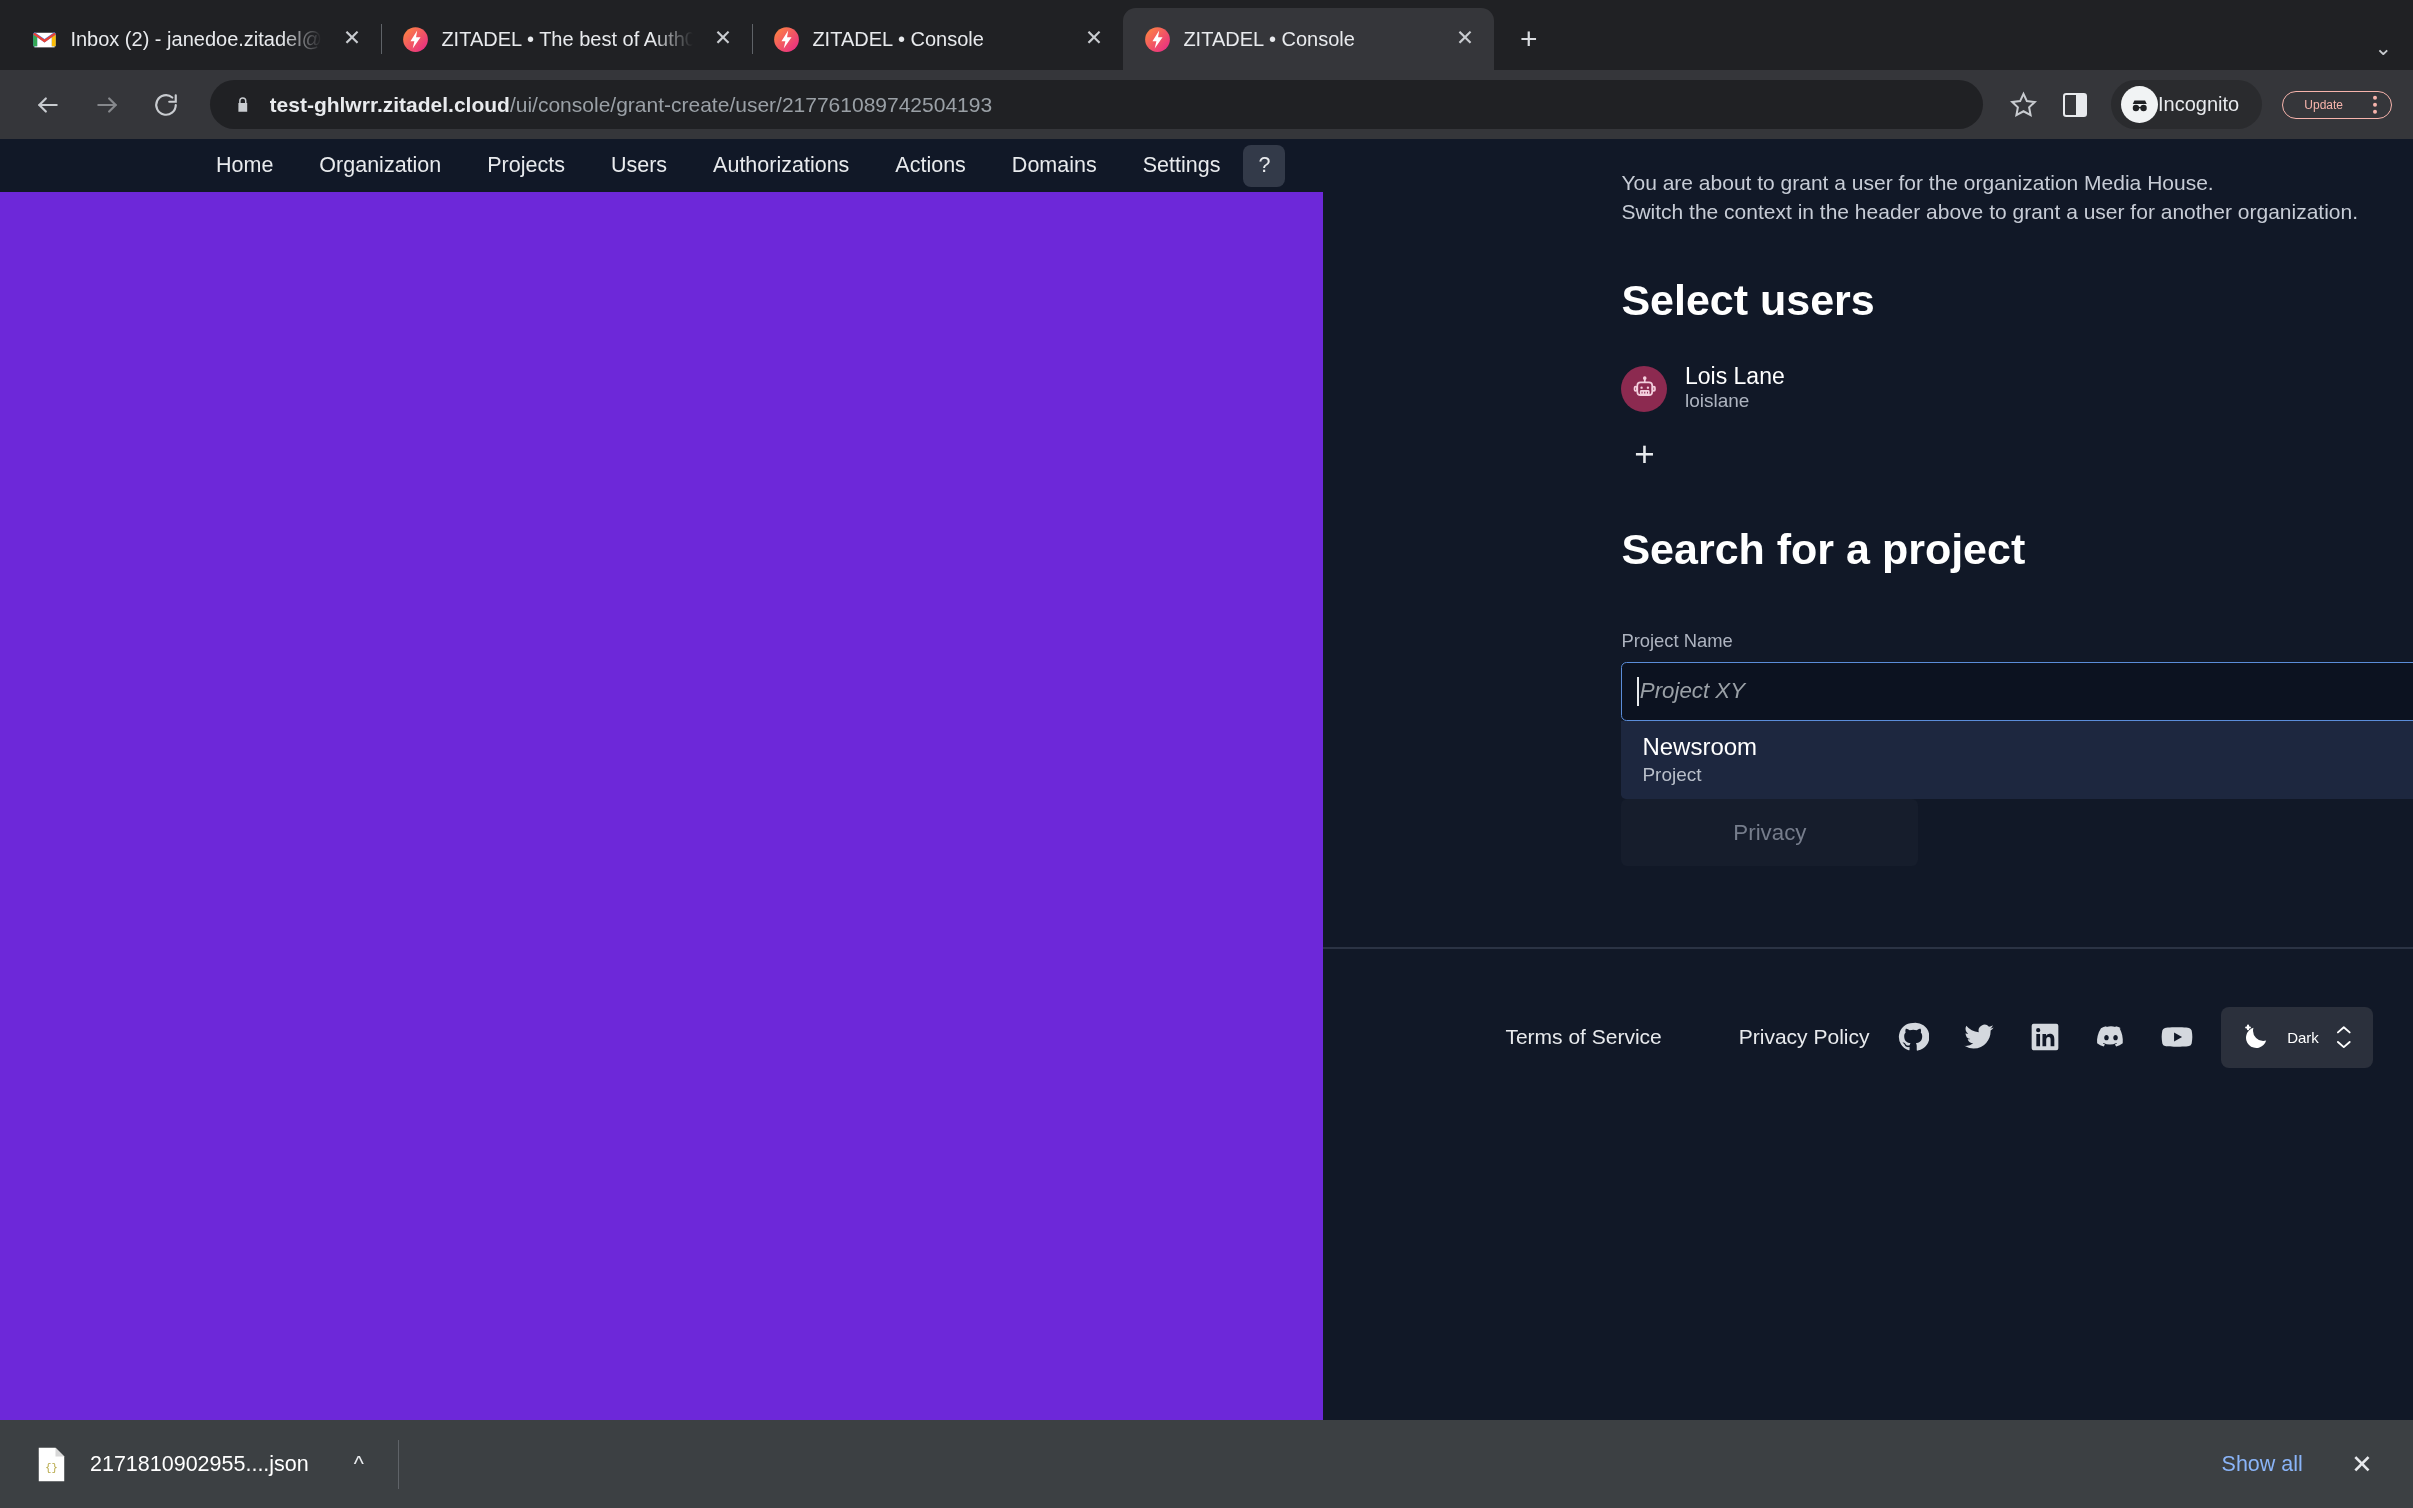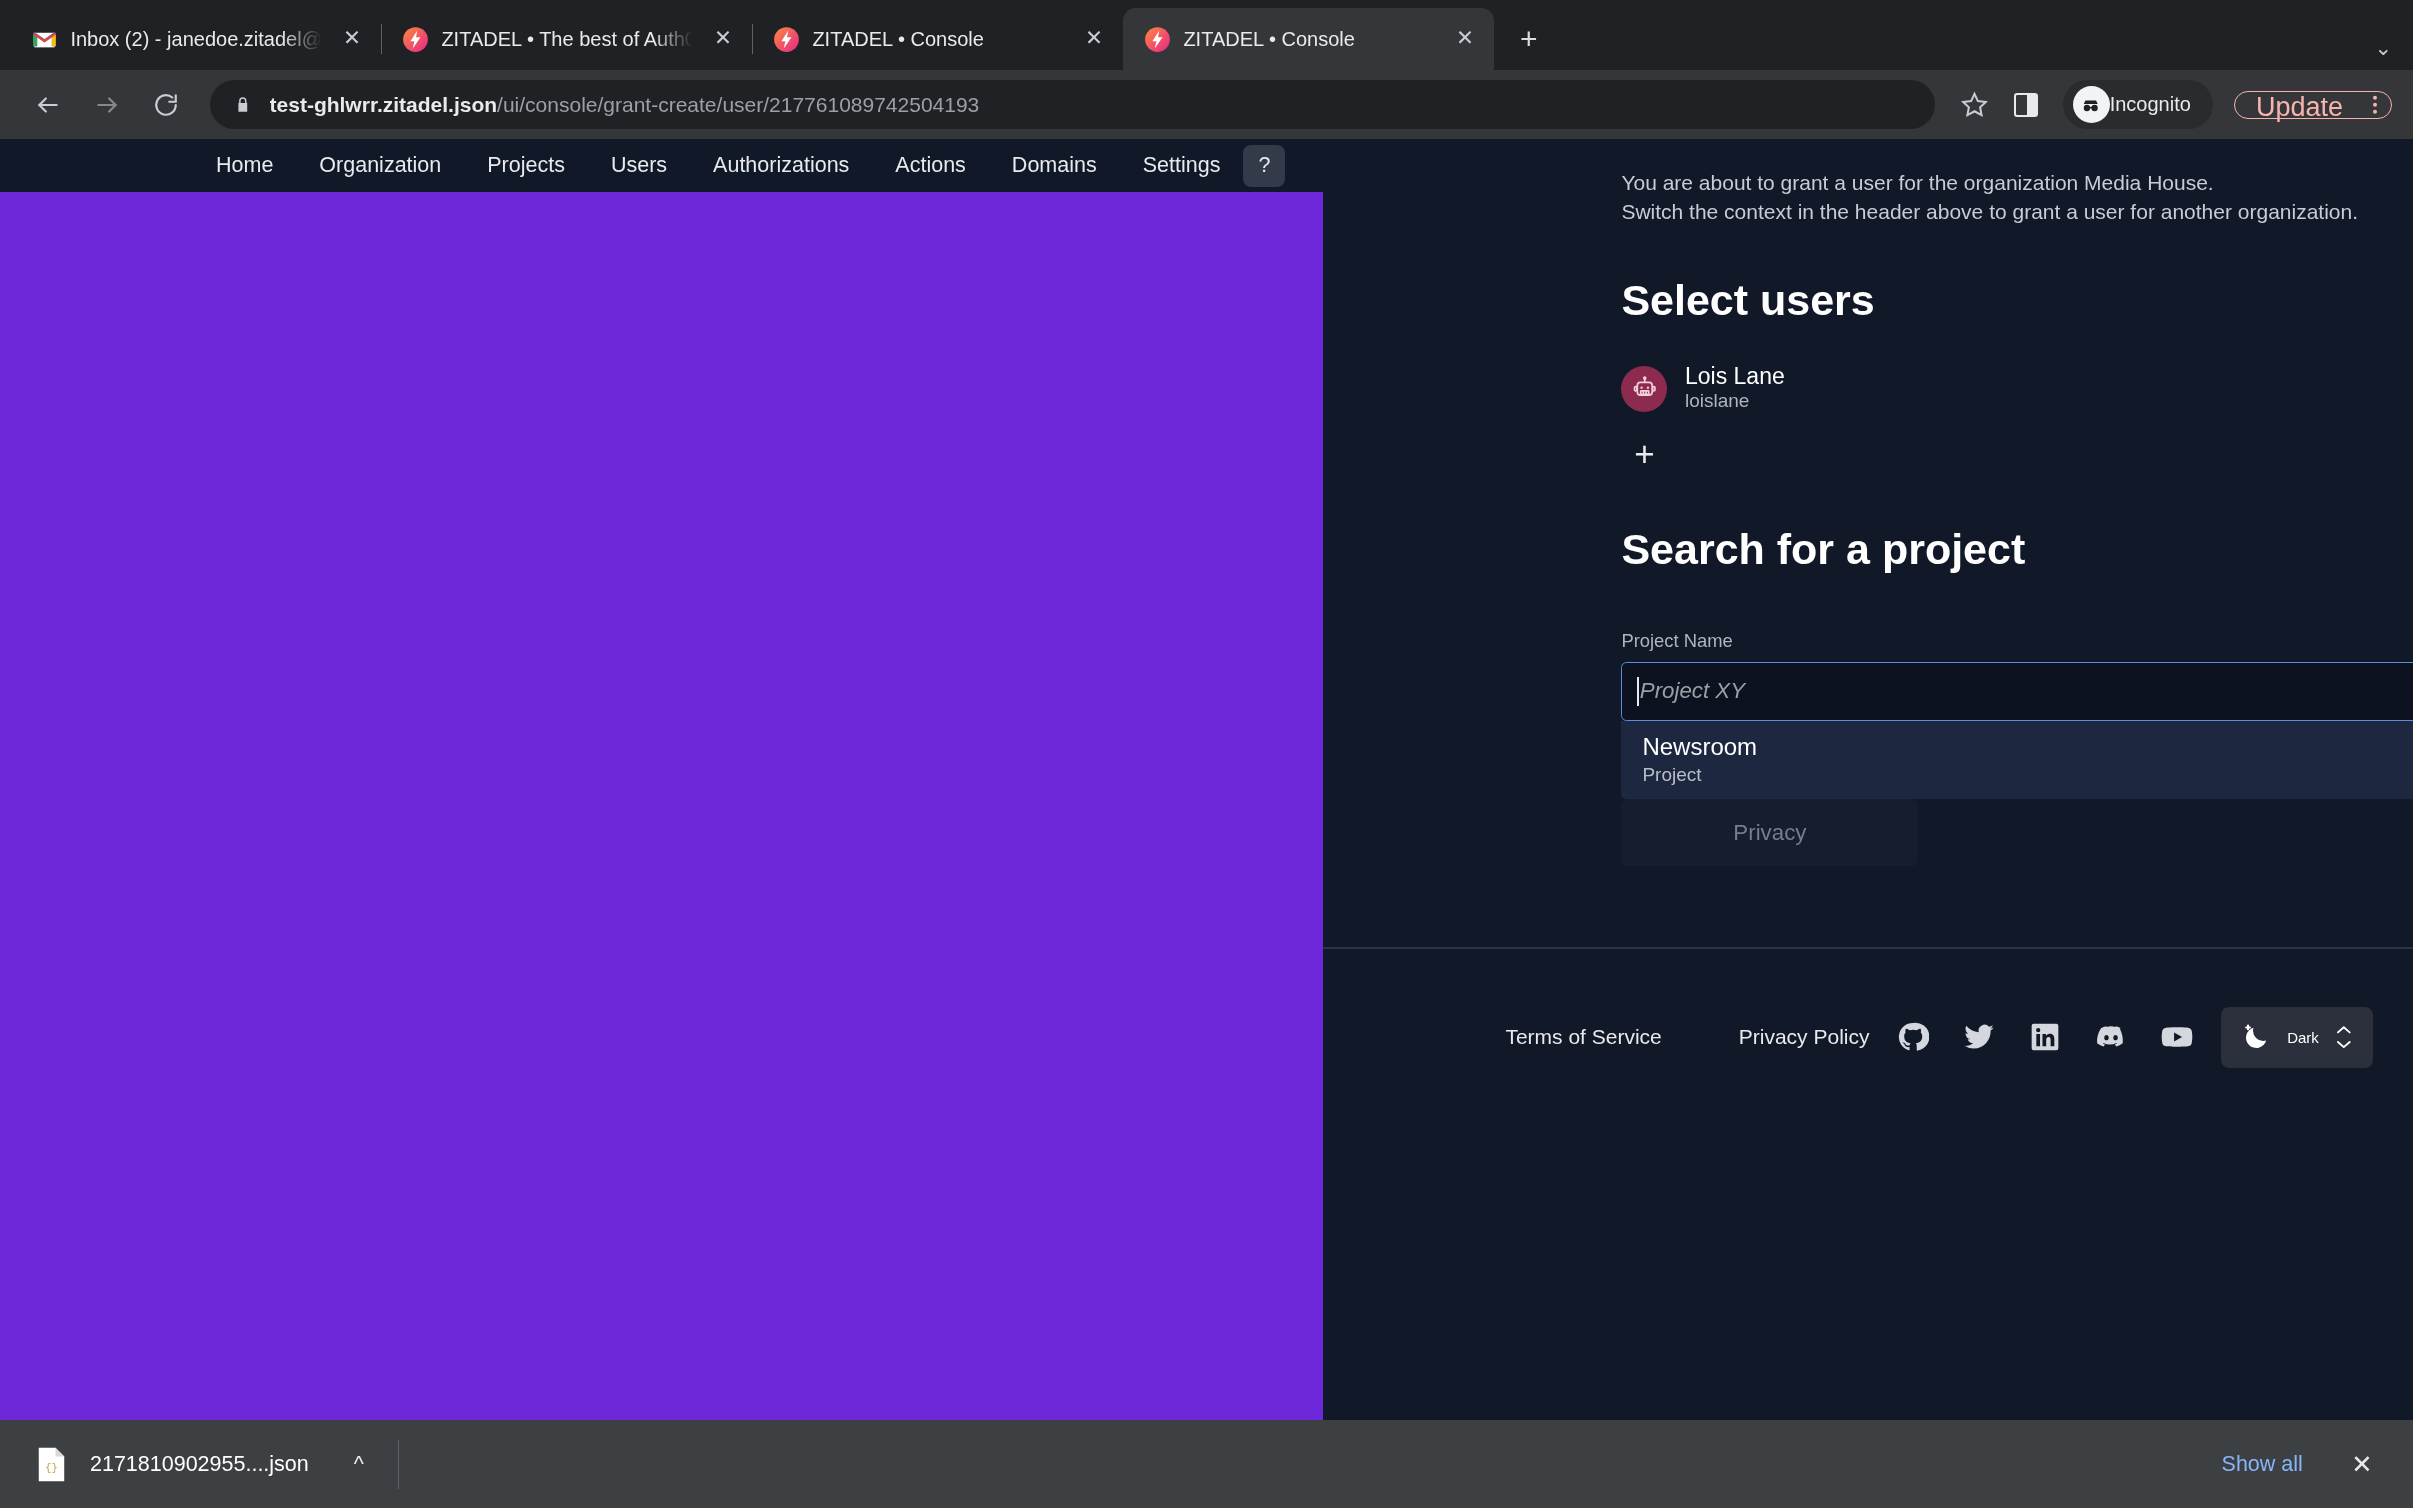--- a/index.html
+++ b/index.html
@@ -77,21 +77,21 @@
     height: 49px; background: #2a2b2e; border-radius: 25.5px; display: flex;
     align-items: center; gap: 0; padding: 0 22.3px 0 9.6px; margin-left: 8px;
   }
   .incog-av {
     width: 37px; height: 37px; border-radius: 50%; background: #f1f3f4;
     display: flex; align-items: center; justify-content: center;
   }
   .incognito-pill span { color: #e8eaed; font-size: 20px; }
   .update-btn {
     height: 28px; border: 1.6px solid #f7b4ac; border-radius: 24px;
-    color: #f7b4ac; font-size: 27px; display: flex; 
+    color: #f7b4ac; font-size: 12px; display: flex; align-items: center;
     padding: 0 48px 0 21px; margin-left: 14.4px; position: relative;
   }
   .kebab {
     position: absolute; right: 14.4px; top: 50%; transform: translateY(-50%);
     display: flex; flex-direction: column; gap: 3.2px;
   }
   .kebab i { width: 4px; height: 4px; border-radius: 50%; background: #f7b4ac; display: block; }
 
   
   .page { flex: 1 1 auto; background: #6d28d9; display: flex; overflow: hidden; }
@@ -289,21 +289,21 @@
       <svg viewBox="0 0 24 24" fill="none" stroke="currentColor" stroke-width="2" stroke-linecap="round">
         <path d="M21 12a9 9 0 1 1-3.2-6.9"></path>
           <polyline points="21,3 21,9 15,9" fill="none"></polyline>
       </svg>
     </div>
 
     <div class="omnibox">
       <svg class="lock" viewBox="0 0 24 24" fill="currentColor">
         <path d="M12 2a5 5 0 0 0-5 5v3H6v12h12V10h-1V7a5 5 0 0 0-5-5zm0 2a3 3 0 0 1 3 3v3H9V7a3 3 0 0 1 3-3z"></path>
       </svg>
-      <div class="url"><b>test-ghlwrr.zitadel.json</b><span>/ui/console/grant-create/user/217761089742504193</span></div>
+      <div class="url"><b>test-ghlwrr.zitadel.cloud</b><span>/ui/console/grant-create/user/217761089742504193</span></div>
     </div>
 
     <div class="star">
       <svg viewBox="0 0 24 24" fill="none" stroke="currentColor" stroke-width="1.8" width="27" height="27">
         <polygon points="12,2.5 15,9 22,9.8 17,14.5 18.3,21.5 12,18 5.7,21.5 7,14.5 2,9.8 9,9"></polygon>
       </svg>
     </div>
     <div class="sidepanel">
         <span class="sp-box"></span>
       </div>

